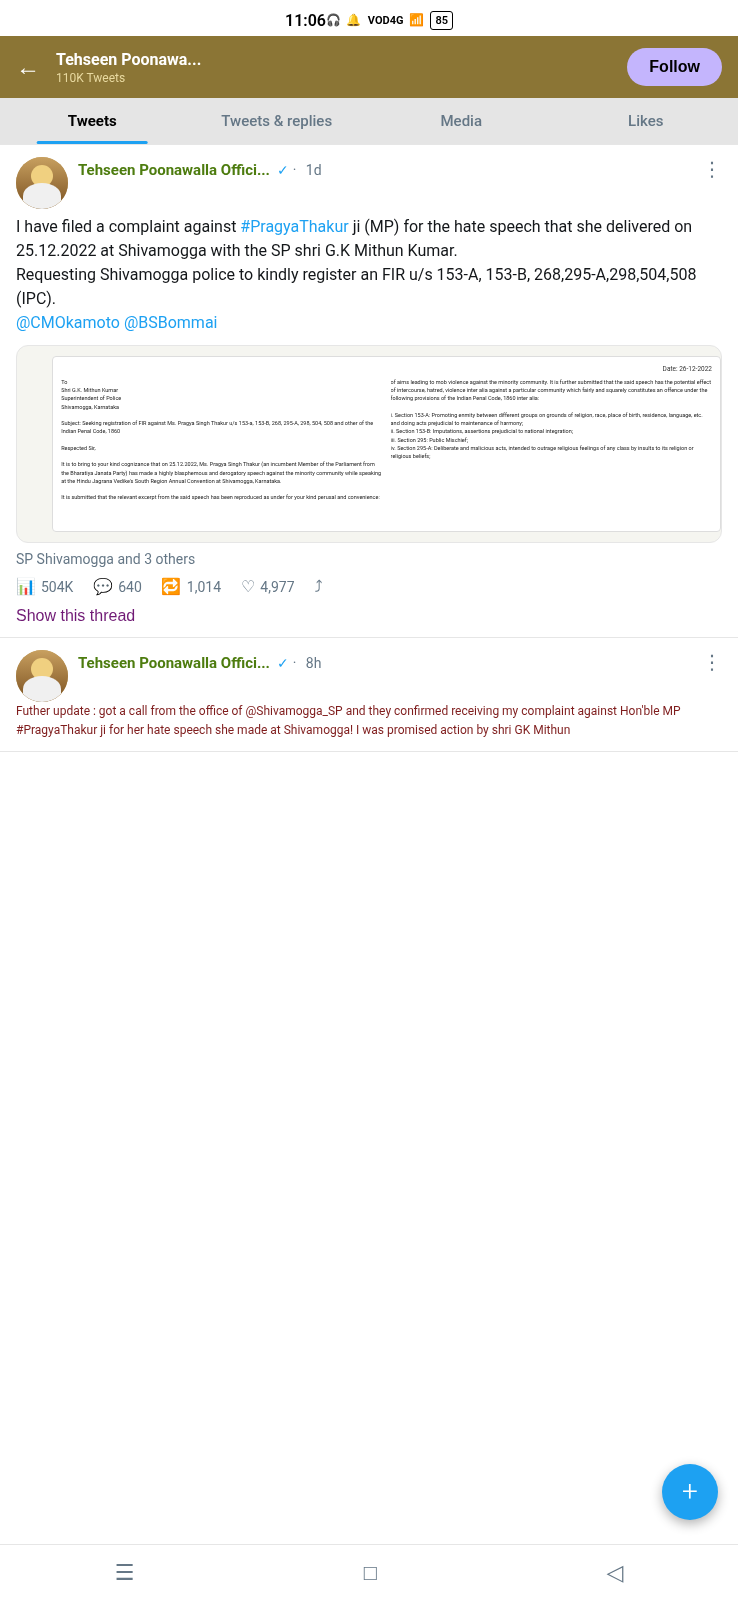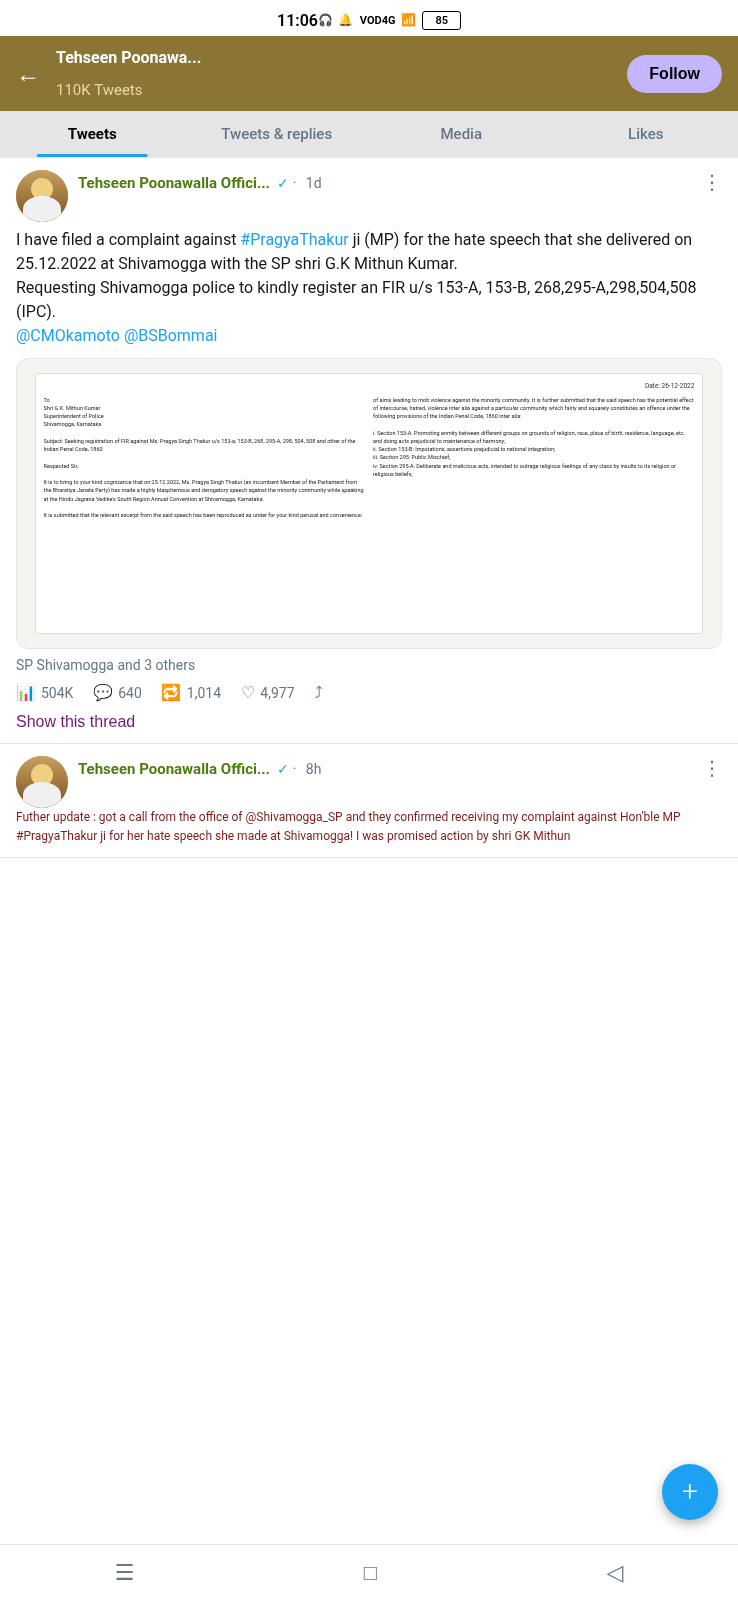--- a/index.html
+++ b/index.html
@@ -29,21 +29,21 @@
     .status-icons {
       display: flex;
       align-items: center;
       gap: 6px;
       font-size: 12px;
       color: #000;
     }
     .battery-box {
       border: 1.5px solid #000;
       border-radius: 3px;
-      padding: 2px 12px;
+      padding: 2px 4px;
       font-size: 11px;
       font-weight: 600;
     }
 
     
     .header {
       background: #8B7535;
       display: flex;
       align-items: center;
       padding: 12px 16px;
@@ -57,22 +57,22 @@
     .header-info {
       flex: 1;
     }
     .header-title {
       color: #fff;
       font-size: 16px;
       font-weight: 700;
     }
     .header-subtitle {
       color: #e8d9a0;
-      font-size: 15px;
-      margin-top: 14px;
+      font-size: 12px;
+      margin-top: 2px;
     }
     .follow-btn {
       background: #c4b5fd;
       color: #000;
       border: none;
       border-radius: 24px;
       padding: 10px 22px;
       font-size: 16px;
       font-weight: 700;
       cursor: pointer;
@@ -202,24 +202,24 @@
       color: #1DA1F2;
     }
 
     
     .doc-image {
       margin-top: 10px;
       border: 1px solid #e6e6e6;
       border-radius: 12px;
       overflow: hidden;
       background: #f5f5f0;
-      height: 291px;
-      display: flex;
-      align-items: center;
-      justify-content: center;
+      height: 198px;
+      display: flex;
+      align-items: center;
+      justify-content: flex-end;
       position: relative;
     }
     .doc-inner {
       width: 95%;
       height: 90%;
       background: #fff;
       border: 1px solid #ddd;
       border-radius: 4px;
       display: flex;
       flex-direction: column;

